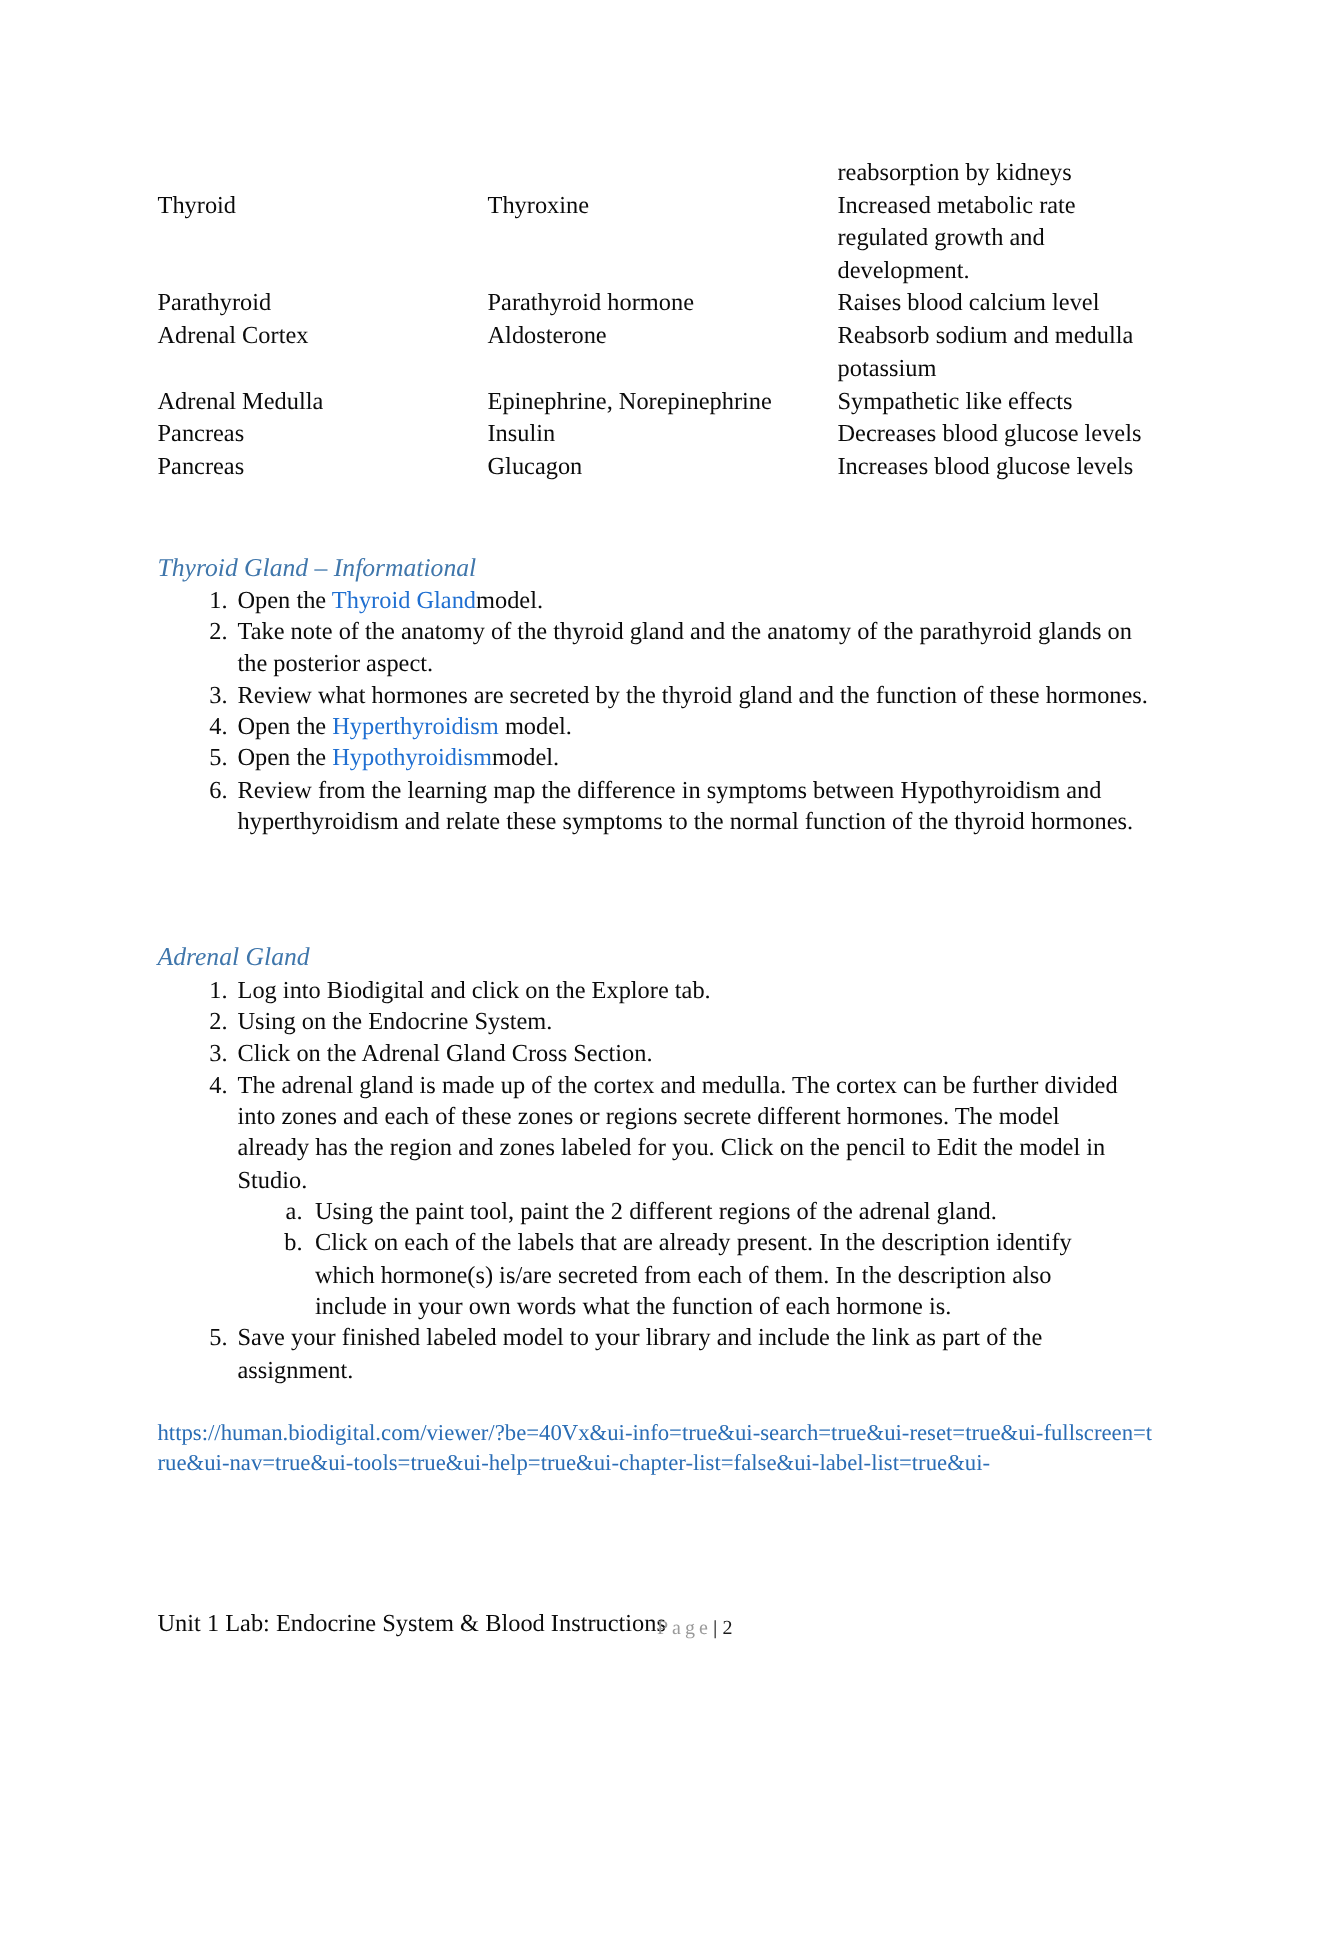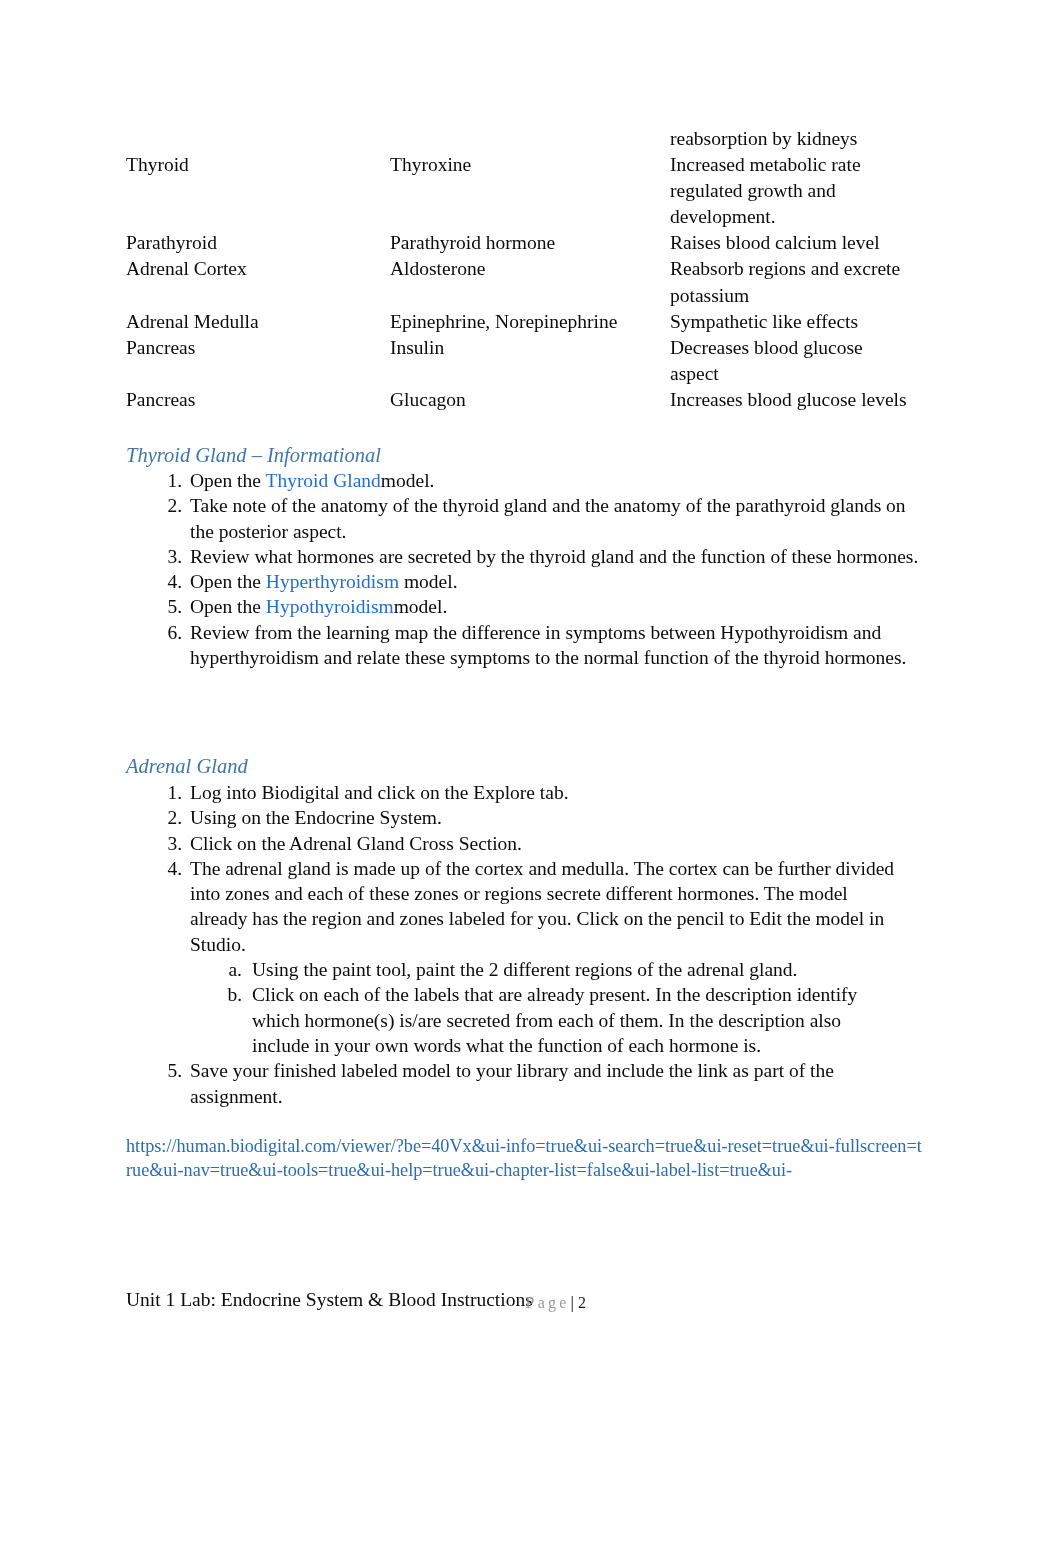--- a/index.html
+++ b/index.html
@@ -175,31 +175,31 @@
         <td class="col-effect">Increased metabolic rate regulated growth and development.</td>
       </tr>
       <tr>
         <td class="col-gland">Parathyroid</td>
         <td class="col-hormone">Parathyroid hormone</td>
         <td class="col-effect">Raises blood calcium level</td>
       </tr>
       <tr>
         <td class="col-gland">Adrenal Cortex</td>
         <td class="col-hormone">Aldosterone</td>
-        <td class="col-effect">Reabsorb regions and excrete potassium</td>
+        <td class="col-effect">Reabsorb sodium and medulla potassium</td>
       </tr>
       <tr>
         <td class="col-gland">Adrenal Medulla</td>
         <td class="col-hormone">Epinephrine, Norepinephrine</td>
         <td class="col-effect">Sympathetic like effects</td>
       </tr>
       <tr>
         <td class="col-gland">Pancreas</td>
         <td class="col-hormone">Insulin</td>
-        <td class="col-effect">Decreases blood glucose aspect</td>
+        <td class="col-effect">Decreases blood glucose levels</td>
       </tr>
       <tr>
         <td class="col-gland">Pancreas</td>
         <td class="col-hormone">Glucagon</td>
         <td class="col-effect">Increases blood glucose levels</td>
       </tr>
     </tbody>
   </table>
 
   <div class="section-heading" id="heading-thyroid">Thyroid Gland – Informational</div>

